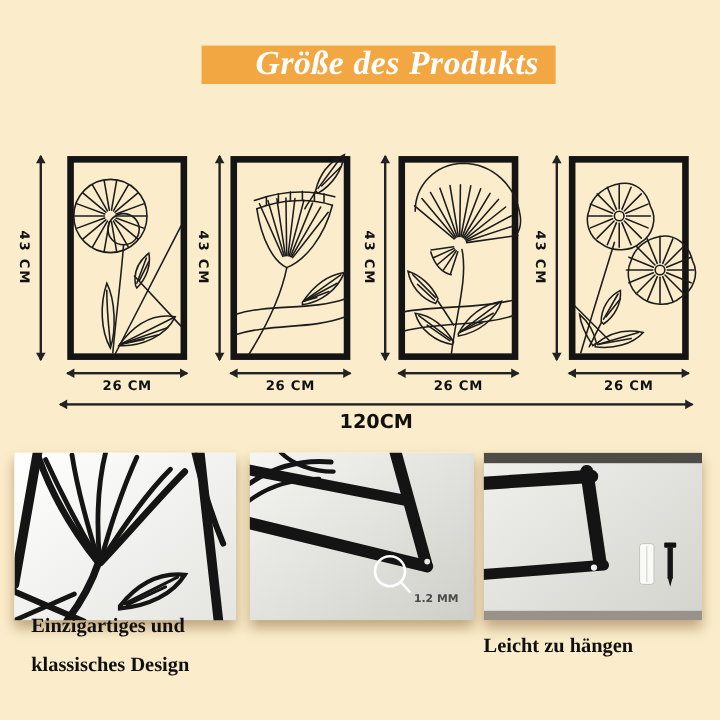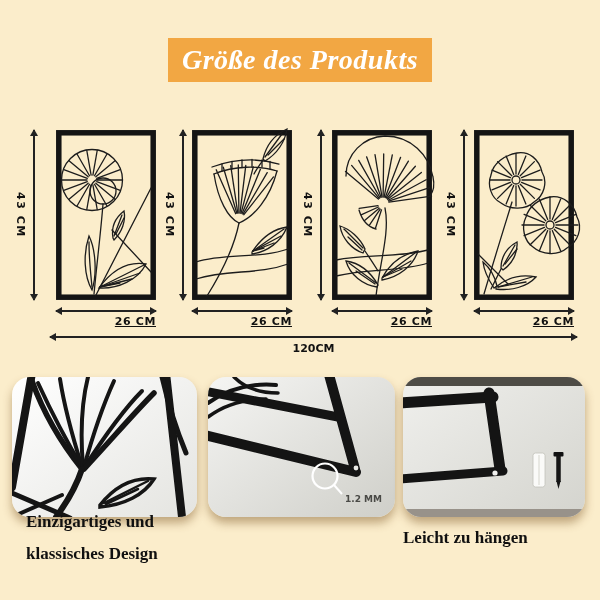--- a/index.html
+++ b/index.html
@@ -1,20 +1,20 @@
 <!DOCTYPE html>
 <html><head>
 <meta charset="utf-8">
 <style>
   html,body{margin:0;padding:0;}
   .canvas{position:relative;width:600px;height:600px;background:#FBEDCB;overflow:hidden;
           font-family:"DejaVu Sans",sans-serif;color:#151515;}
   
-  .banner{position:absolute;left:168px;top:38px;width:264px;height:44px;background:#F2A743;
-          display:flex;align-items:center;justify-content:center;}
+  .banner{position:absolute;left:168px;top:38px;width:264px;height:32px;background:#F2A743;
+          display:flex;align-items:center;justify-content:center;padding-left:31px;}
   .banner-text{font-family:"Liberation Serif",serif;font-style:italic;font-weight:700;
                font-size:28px;color:#ffffff;white-space:nowrap;letter-spacing:.5px;}
   
   .panel{position:absolute;top:130px;width:100px;height:170px;}
   .panel svg{overflow:visible;display:block;}
   .art path,.art line,.art circle{fill:none;stroke:#1c1c1c;stroke-width:1.3;stroke-linecap:round;}
   .frame{fill:none;stroke:#141414;stroke-width:5.5;}
   
   .vdim{position:absolute;top:130px;height:170px;width:1.6px;background:#222;}
   .vdim::before{content:"";position:absolute;top:-1px;left:-3.2px;
@@ -26,27 +26,27 @@
   .hdim{position:absolute;top:310px;height:1.6px;background:#222;}
   .hdim::before{content:"";position:absolute;left:-1px;top:-3.2px;
                 border-top:4px solid transparent;border-bottom:4px solid transparent;
                 border-right:7px solid #222;}
   .hdim::after{content:"";position:absolute;right:-1px;top:-3.2px;
                border-top:4px solid transparent;border-bottom:4px solid transparent;
                border-left:7px solid #222;}
   .vlabel{position:absolute;top:130px;height:170px;width:18px;writing-mode:vertical-rl;
           text-align:center;line-height:18px;font-weight:700;font-size:11px;
           letter-spacing:1.5px;color:#111;}
-  .hlabel{position:absolute;top:315px;width:100px;text-align:right;font-weight:700;
-          font-size:11px;letter-spacing:.6px;color:#111;text-decoration:underline;}
+  .hlabel{position:absolute;top:315px;width:100px;text-align:center;font-weight:700;
+          font-size:11px;letter-spacing:.6px;color:#111;}
   .total-dim{top:336px;left:50px;width:527px;}
   .total-label{position:absolute;top:342px;left:50px;width:527px;text-align:center;
-               font-weight:600;font-size:11px;color:#111;}
+               font-weight:600;font-size:16px;color:#111;}
   
-  .photo{position:absolute;top:377px;height:140px;border-radius:18px;overflow:hidden;
+  .photo{position:absolute;top:377px;height:140px;border-radius:0;overflow:hidden;
          box-shadow:0 6px 10px rgba(120,80,30,.45);}
   .photo svg{display:block;}
   .caption{position:absolute;font-family:"Liberation Serif",serif;font-weight:700;
            font-size:17px;color:#101010;}
   .callout-text{font-family:"DejaVu Sans",sans-serif;font-weight:700;font-size:9px;fill:#4a4a46;}
 </style>
 </head>
 <body>
 
 <div class="canvas">

